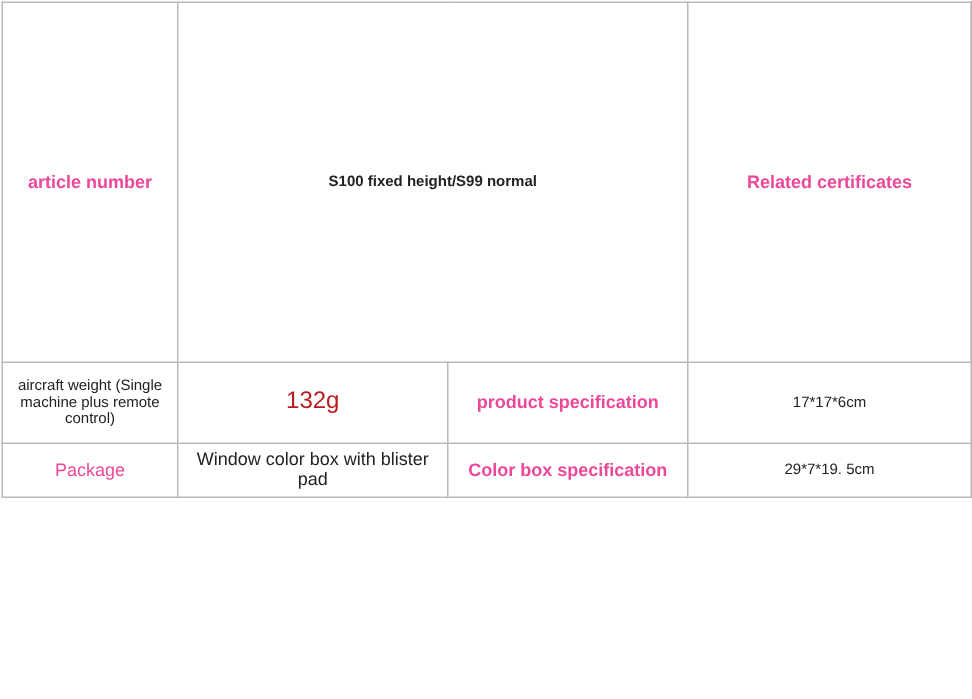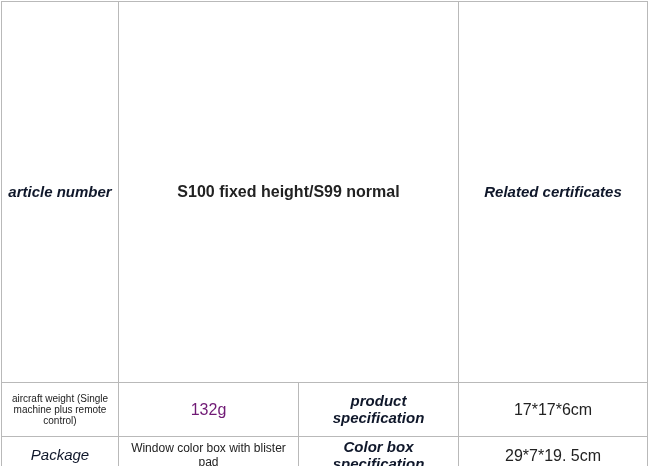--- a/index.html
+++ b/index.html
@@ -35,25 +35,25 @@
     word-wrap: break-word;
     overflow: hidden;
   }
   
   col.c0 { width: 117px; }
   col.c1 { width: 180px; }
   col.c2 { width: 160px; }
   col.c3 { width: 189px; }
 
   
-  .t-label    { font-size: 15px; color: #0f172a; font-style: italic; }
+  .t-label    { font-size: 12px; color: #ec4899; }
   .t-label-xs { font-size: 10px;  color: #222; line-height: 1.08; }
-  .t-val      { font-size: 16px; color: #222; }
+  .t-val      { font-size: 10px; color: #222; }
   .t-val-sm   { font-size: 12px; color: #222; }
-  .t-big      { font-size: 16px; color: #701a75; }
+  .t-big      { font-size: 16px; color: #b91c1c; }
   .t-bold     { font-weight: bold; }
   .t-left     { text-align: left; }
 </style>
 </head>
 <body>
 
 <div id="sheet">
   <table class="spec">
     <colgroup>
       <col class="c0">

